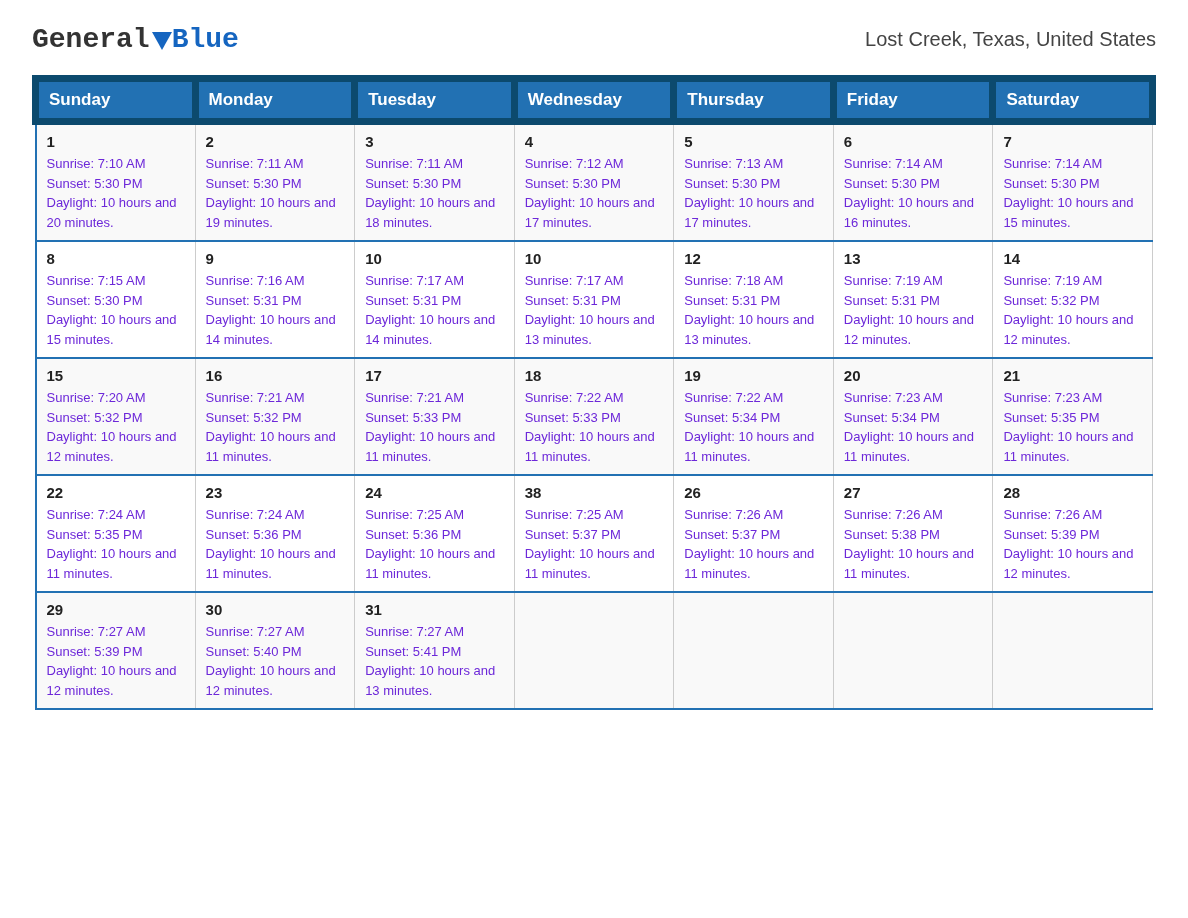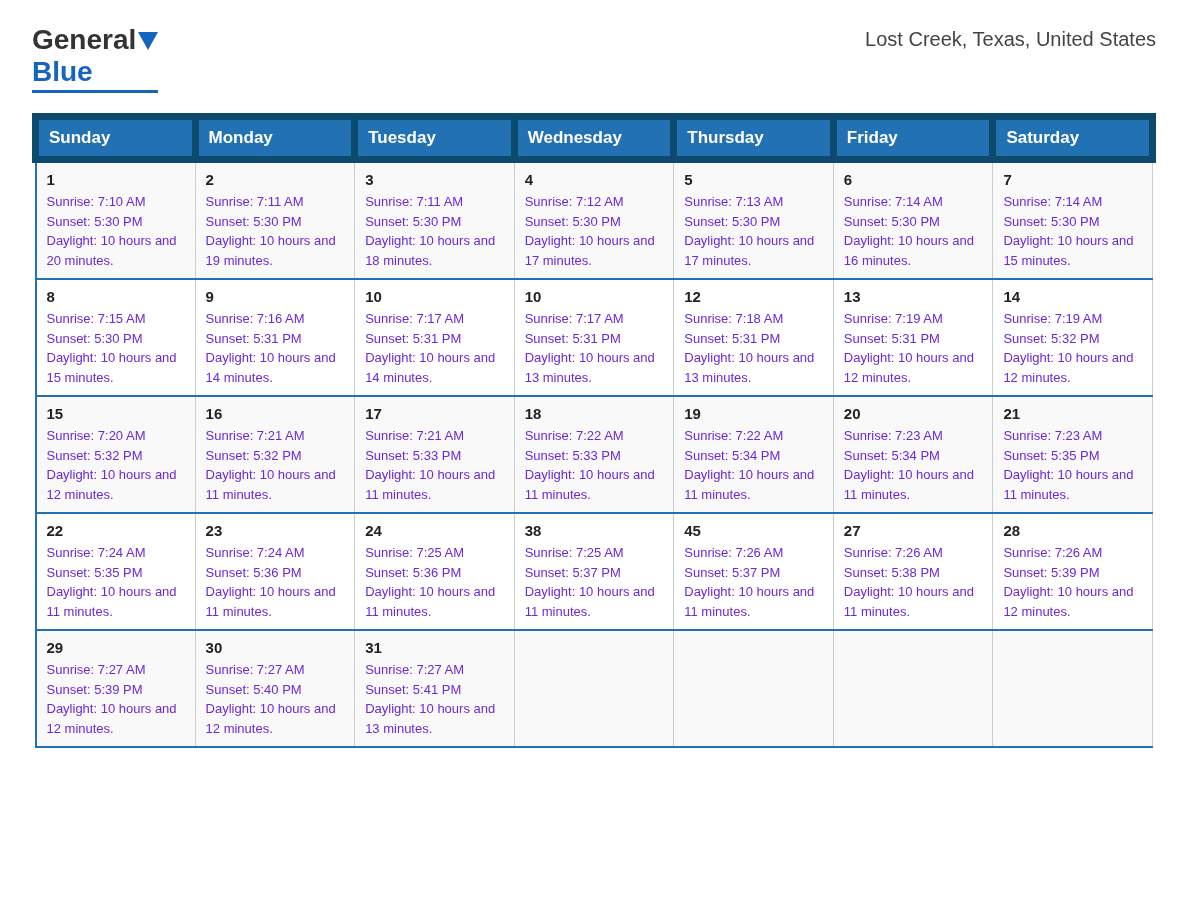--- a/index.html
+++ b/index.html
@@ -11,22 +11,23 @@
       min-height: 918px;
     }
     .header {
       display: flex;
       justify-content: space-between;
       align-items: flex-start;
       margin-bottom: 20px;
     }
     .logo {
       display: flex;
-      flex-direction: column;
+      flex-direction: row;
       align-items: flex-start;
+      font-family: Liberation Mono, monospace;
     }
     .logo-text {
       font-size: 28px;
       font-weight: bold;
       color: #333;
       display: flex;
       align-items: center;
       gap: 0;
     }
     .logo-general {
@@ -244,21 +245,21 @@
       </td>
         <td>
         <span class="day-num">24</span>
         <span class="day-info">Sunrise: 7:25 AM<br>Sunset: 5:36 PM<br>Daylight: 10 hours and 11 minutes.</span>
       </td>
         <td>
         <span class="day-num">38</span>
         <span class="day-info">Sunrise: 7:25 AM<br>Sunset: 5:37 PM<br>Daylight: 10 hours and 11 minutes.</span>
       </td>
         <td>
-        <span class="day-num">45</span>
+        <span class="day-num">26</span>
         <span class="day-info">Sunrise: 7:26 AM<br>Sunset: 5:37 PM<br>Daylight: 10 hours and 11 minutes.</span>
       </td>
         <td>
         <span class="day-num">27</span>
         <span class="day-info">Sunrise: 7:26 AM<br>Sunset: 5:38 PM<br>Daylight: 10 hours and 11 minutes.</span>
       </td>
         <td>
         <span class="day-num">28</span>
         <span class="day-info">Sunrise: 7:26 AM<br>Sunset: 5:39 PM<br>Daylight: 10 hours and 12 minutes.</span>
       </td>

